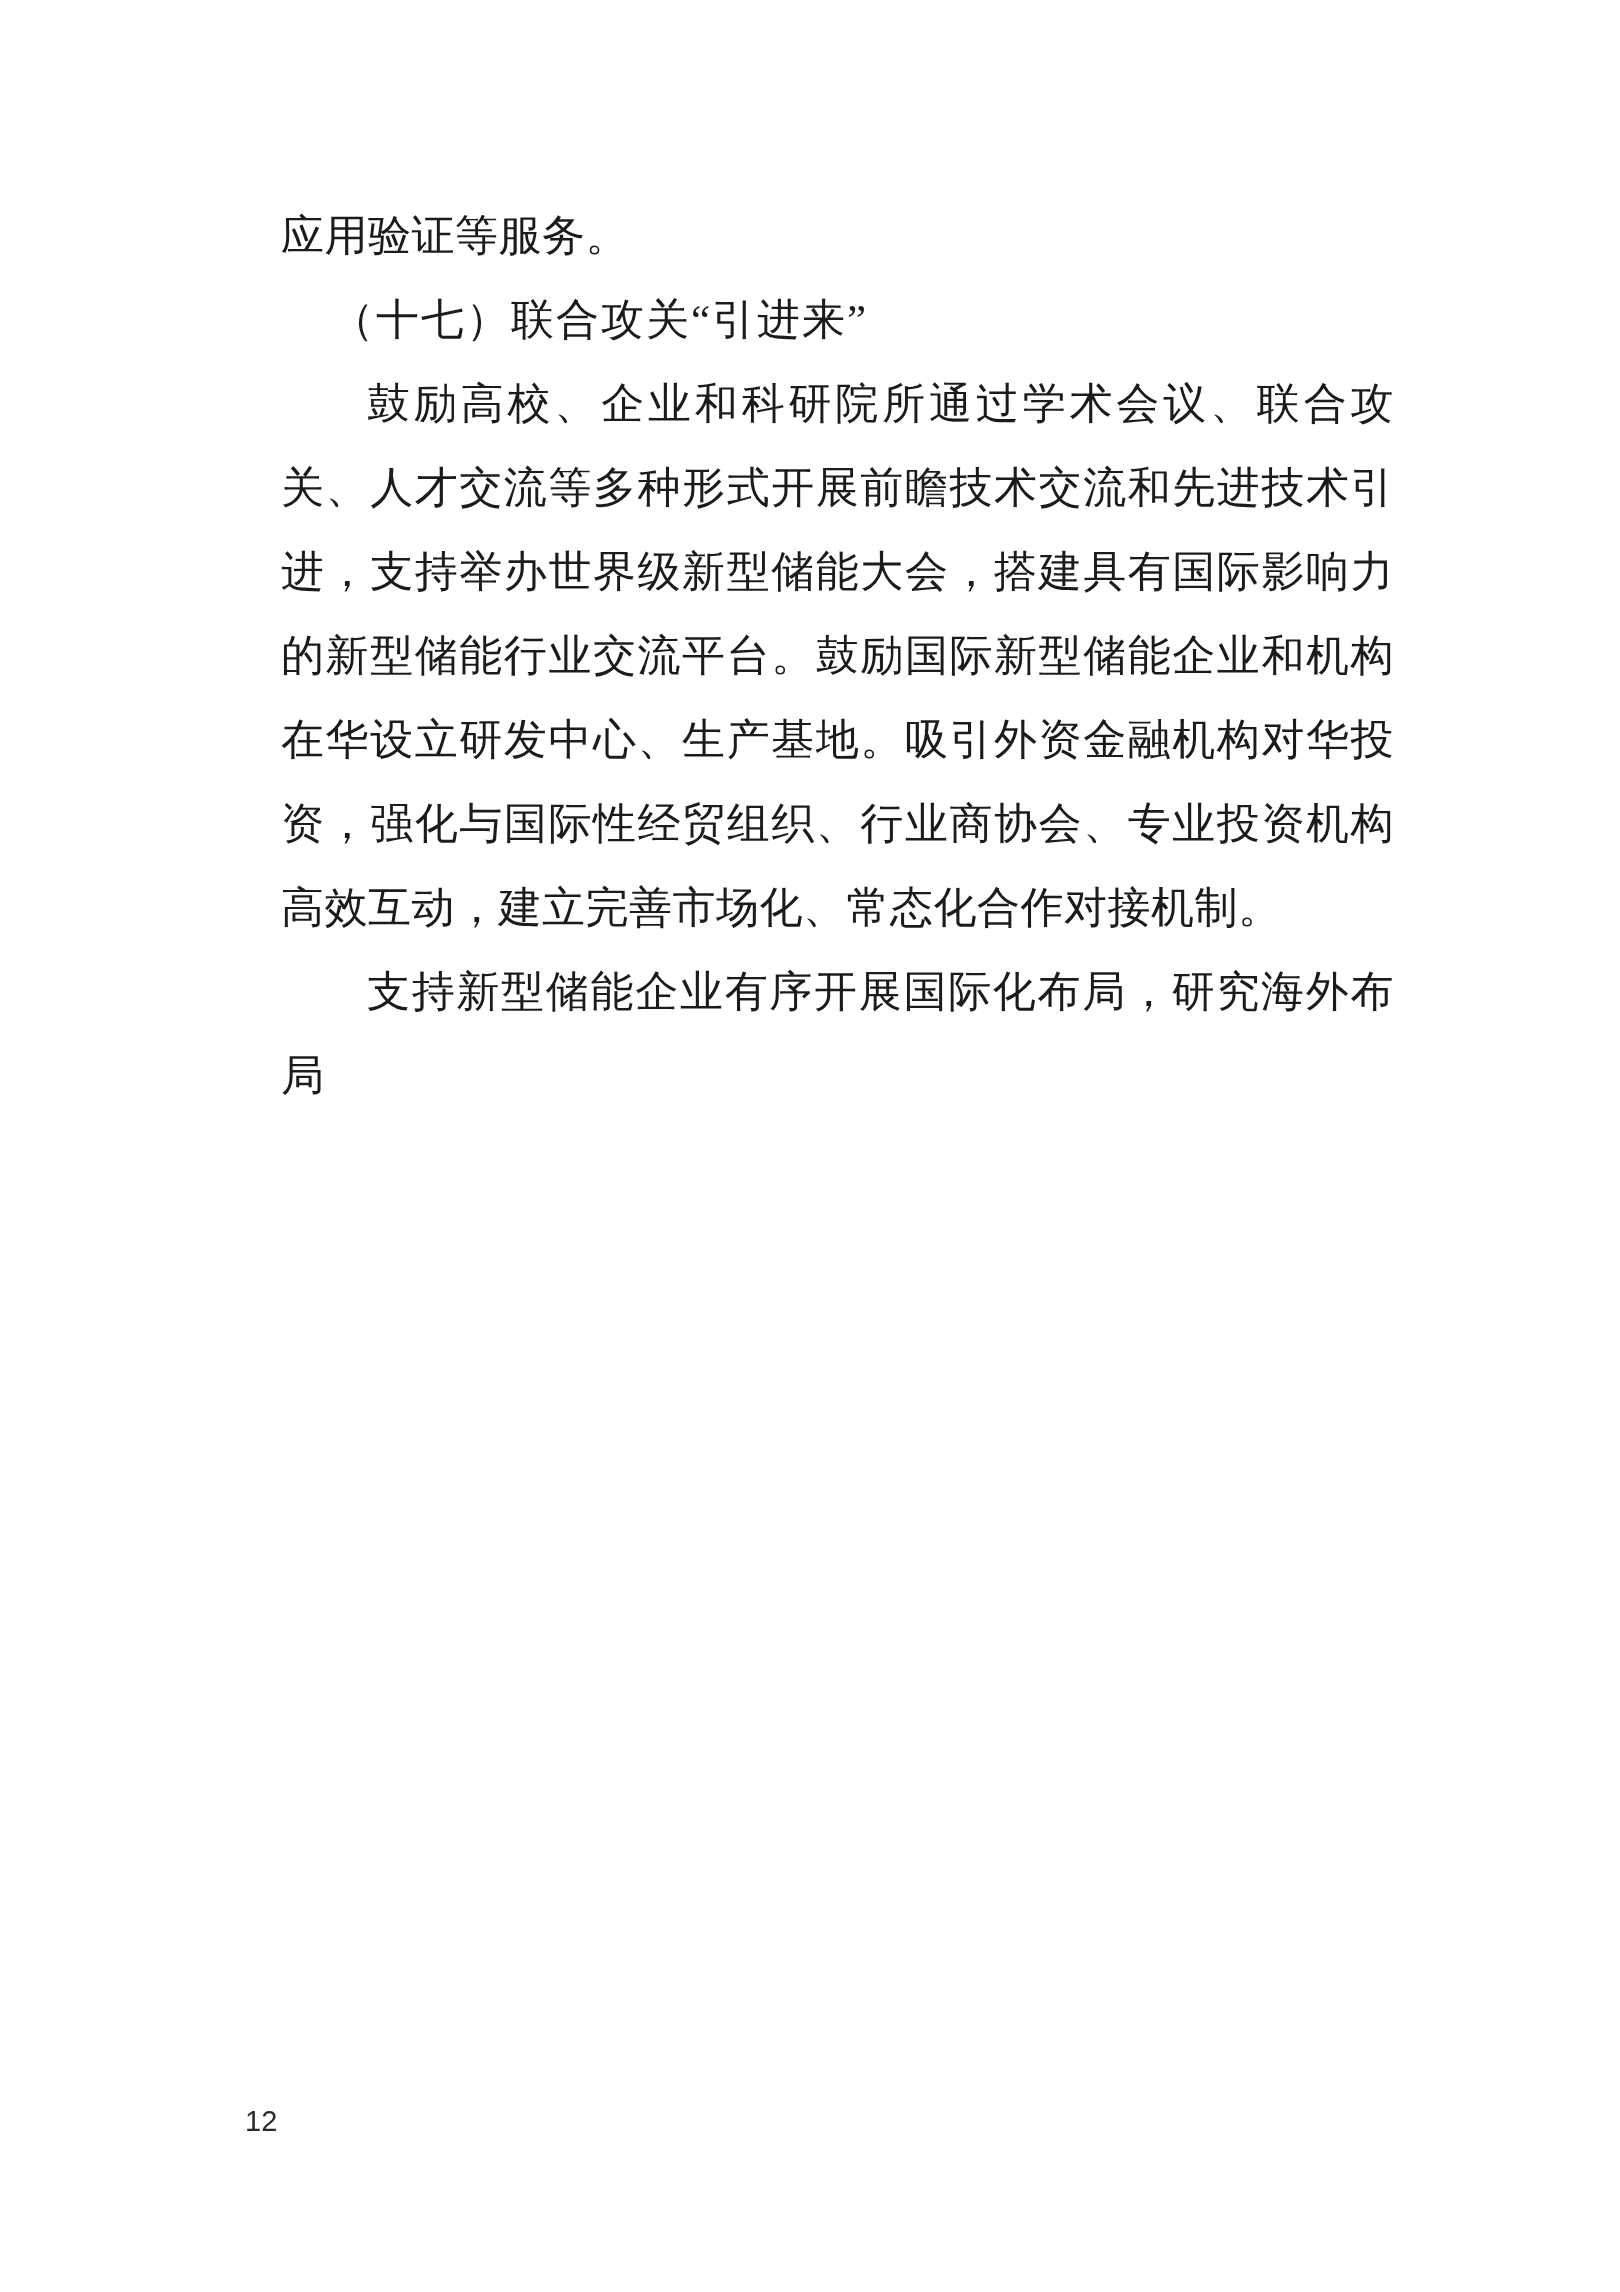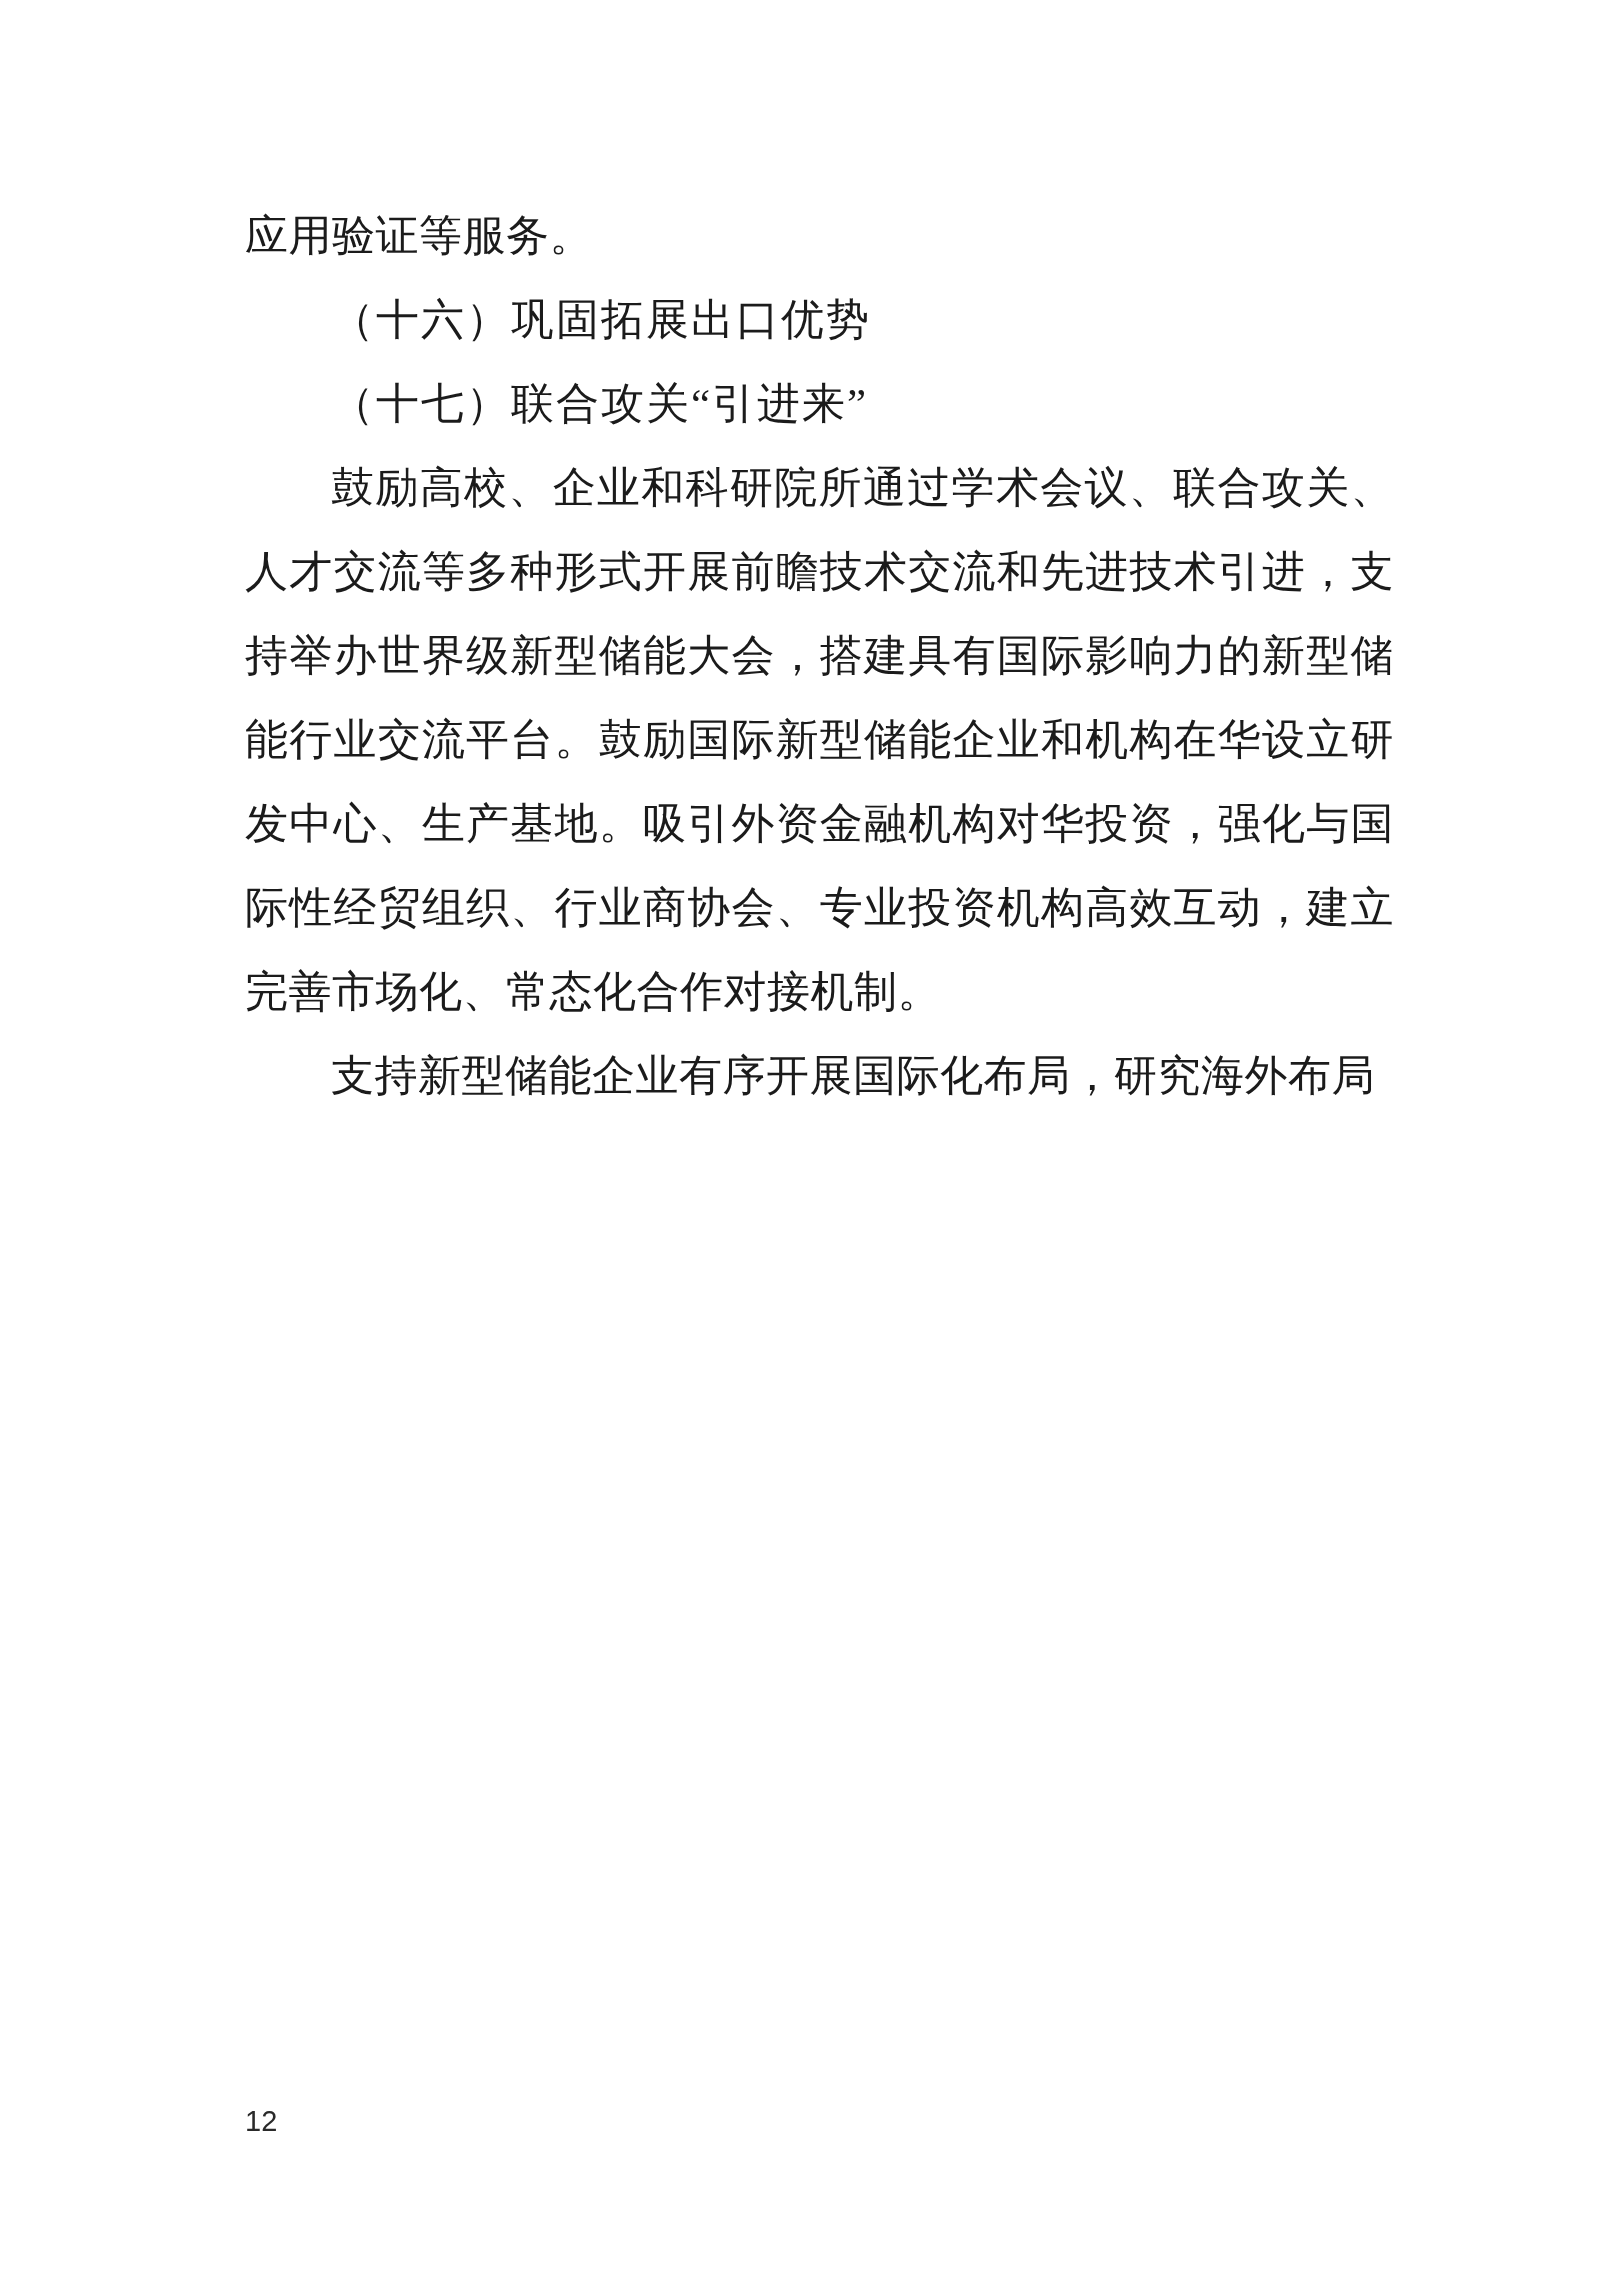--- a/index.html
+++ b/index.html
@@ -24,20 +24,21 @@
     font-size: 43px;
     line-height: 84px;
     margin: 0;
     padding: 0;
   }
   .para {
     text-align: justify;
     text-align-last: left;
     text-indent: 2em;
     letter-spacing: 0.5px;
+    margin-left: 36px;
   }
   .cont {
     text-indent: 0;
   }
   .h1 {
     font-family: "Liberation Sans", "DejaVu Sans", sans-serif;
     font-weight: 700;
     text-indent: 2em;
     letter-spacing: 1px;
   }
@@ -56,21 +57,20 @@
     color: #2a2a2a;
   }
 </style>
 </head>
 <body>
 
 <div class="page">
   <p class="para cont">应用验证等服务。</p>
 
 
-  <p class="h2">（十六）巩固拓展出口优势</p>
 
 
   <p class="h2">（十七）联合攻关“引进来”</p>
 
   <p class="para">鼓励高校、企业和科研院所通过学术会议、联合攻关、人才交流等多种形式开展前瞻技术交流和先进技术引进，支持举办世界级新型储能大会，搭建具有国际影响力的新型储能行业交流平台。鼓励国际新型储能企业和机构在华设立研发中心、生产基地。吸引外资金融机构对华投资，强化与国际性经贸组织、行业商协会、专业投资机构高效互动，建立完善市场化、常态化合作对接机制。</p>
 
 
   <p class="para">支持新型储能企业有序开展国际化布局，研究海外布局</p>
 </div>
 

